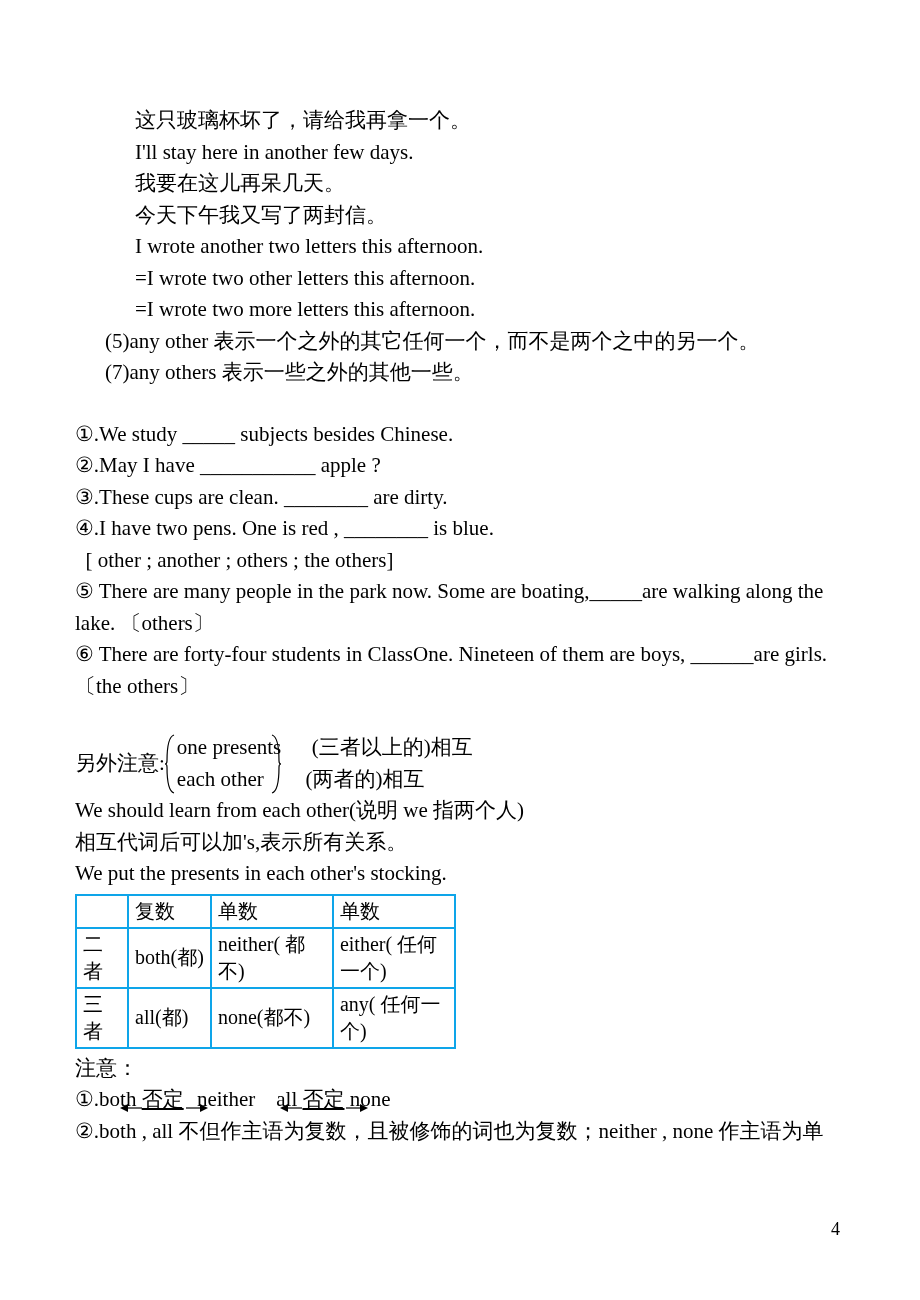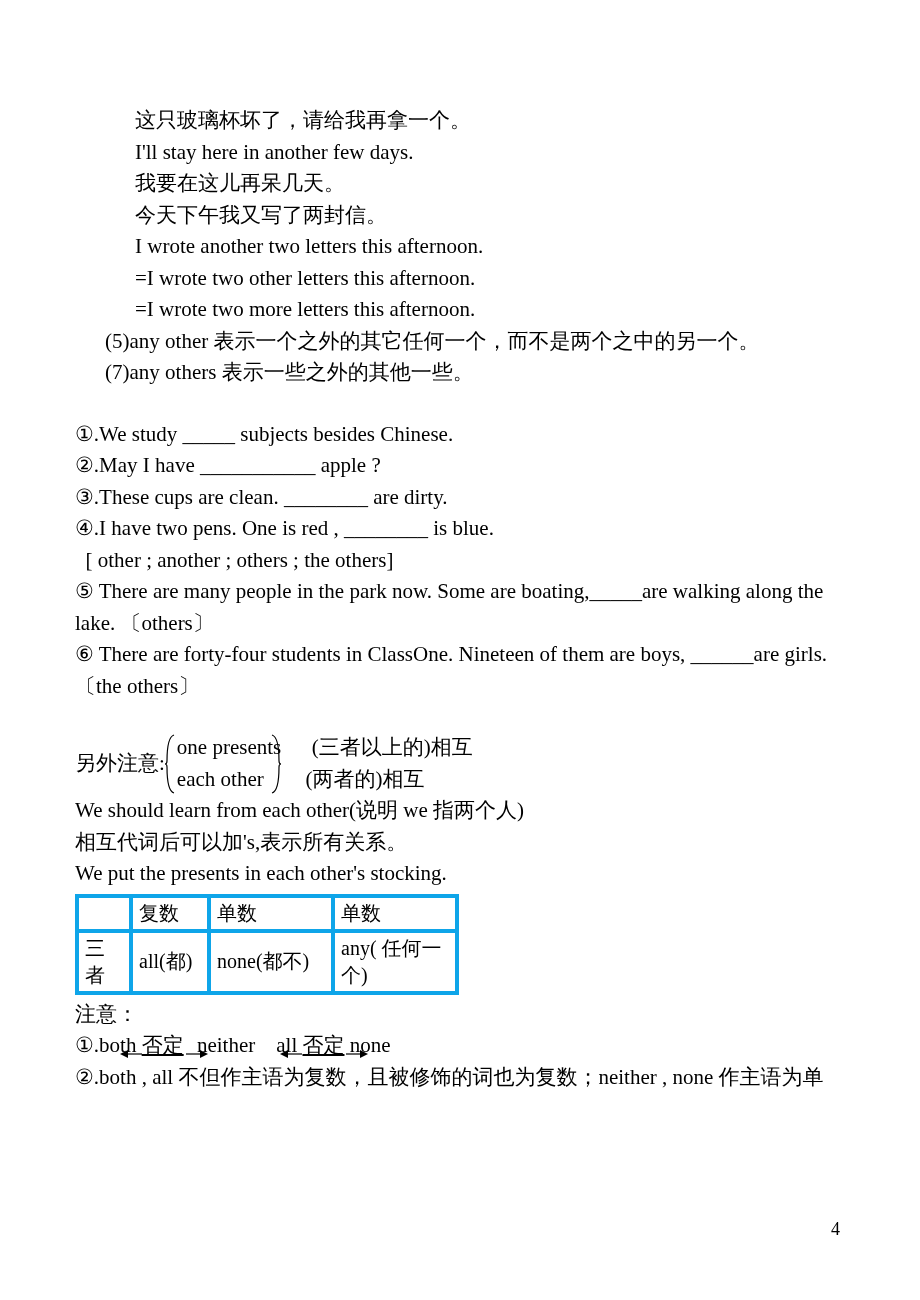--- a/index.html
+++ b/index.html
@@ -19,21 +19,21 @@
   }
   .indent1 { padding-left: 60px; }
   .indent2 { padding-left: 30px; }
   .blank-line { height: 30px; }
   table.tb {
     border-collapse: collapse;
     margin-top: 4px;
     margin-bottom: 4px;
   }
   table.tb td {
-    border: 4px solid #0ea5e9;
+    border: 2px solid #0ea5e9;
     padding: 2px 6px;
     vertical-align: middle;
     font-size: 20px;
     line-height: 1.35;
   }
   .pagenum {
     position: absolute;
     bottom: 60px;
     right: 80px;
     font-size: 18px;
@@ -97,20 +97,26 @@
 
   <table class="tb">
     <tbody>
         <tr>
       <td style="width:38px;"> </td>
       <td style="width:62px;">复数</td>
       <td style="width:108px;">单数</td>
       <td style="width:108px;">单数</td>
     </tr>
     <tr>
+      <td>二者</td>
+      <td>both(都)</td>
+      <td>neither( 都不)</td>
+      <td>either( 任何一个)</td>
+    </tr>
+    <tr>
       <td>三者</td>
       <td>all(都)</td>
       <td>none(都不)</td>
       <td>any( 任何一个)</td>
     </tr>
   </tbody>
     </table>
 
   <div>注意：</div>
   <div>

